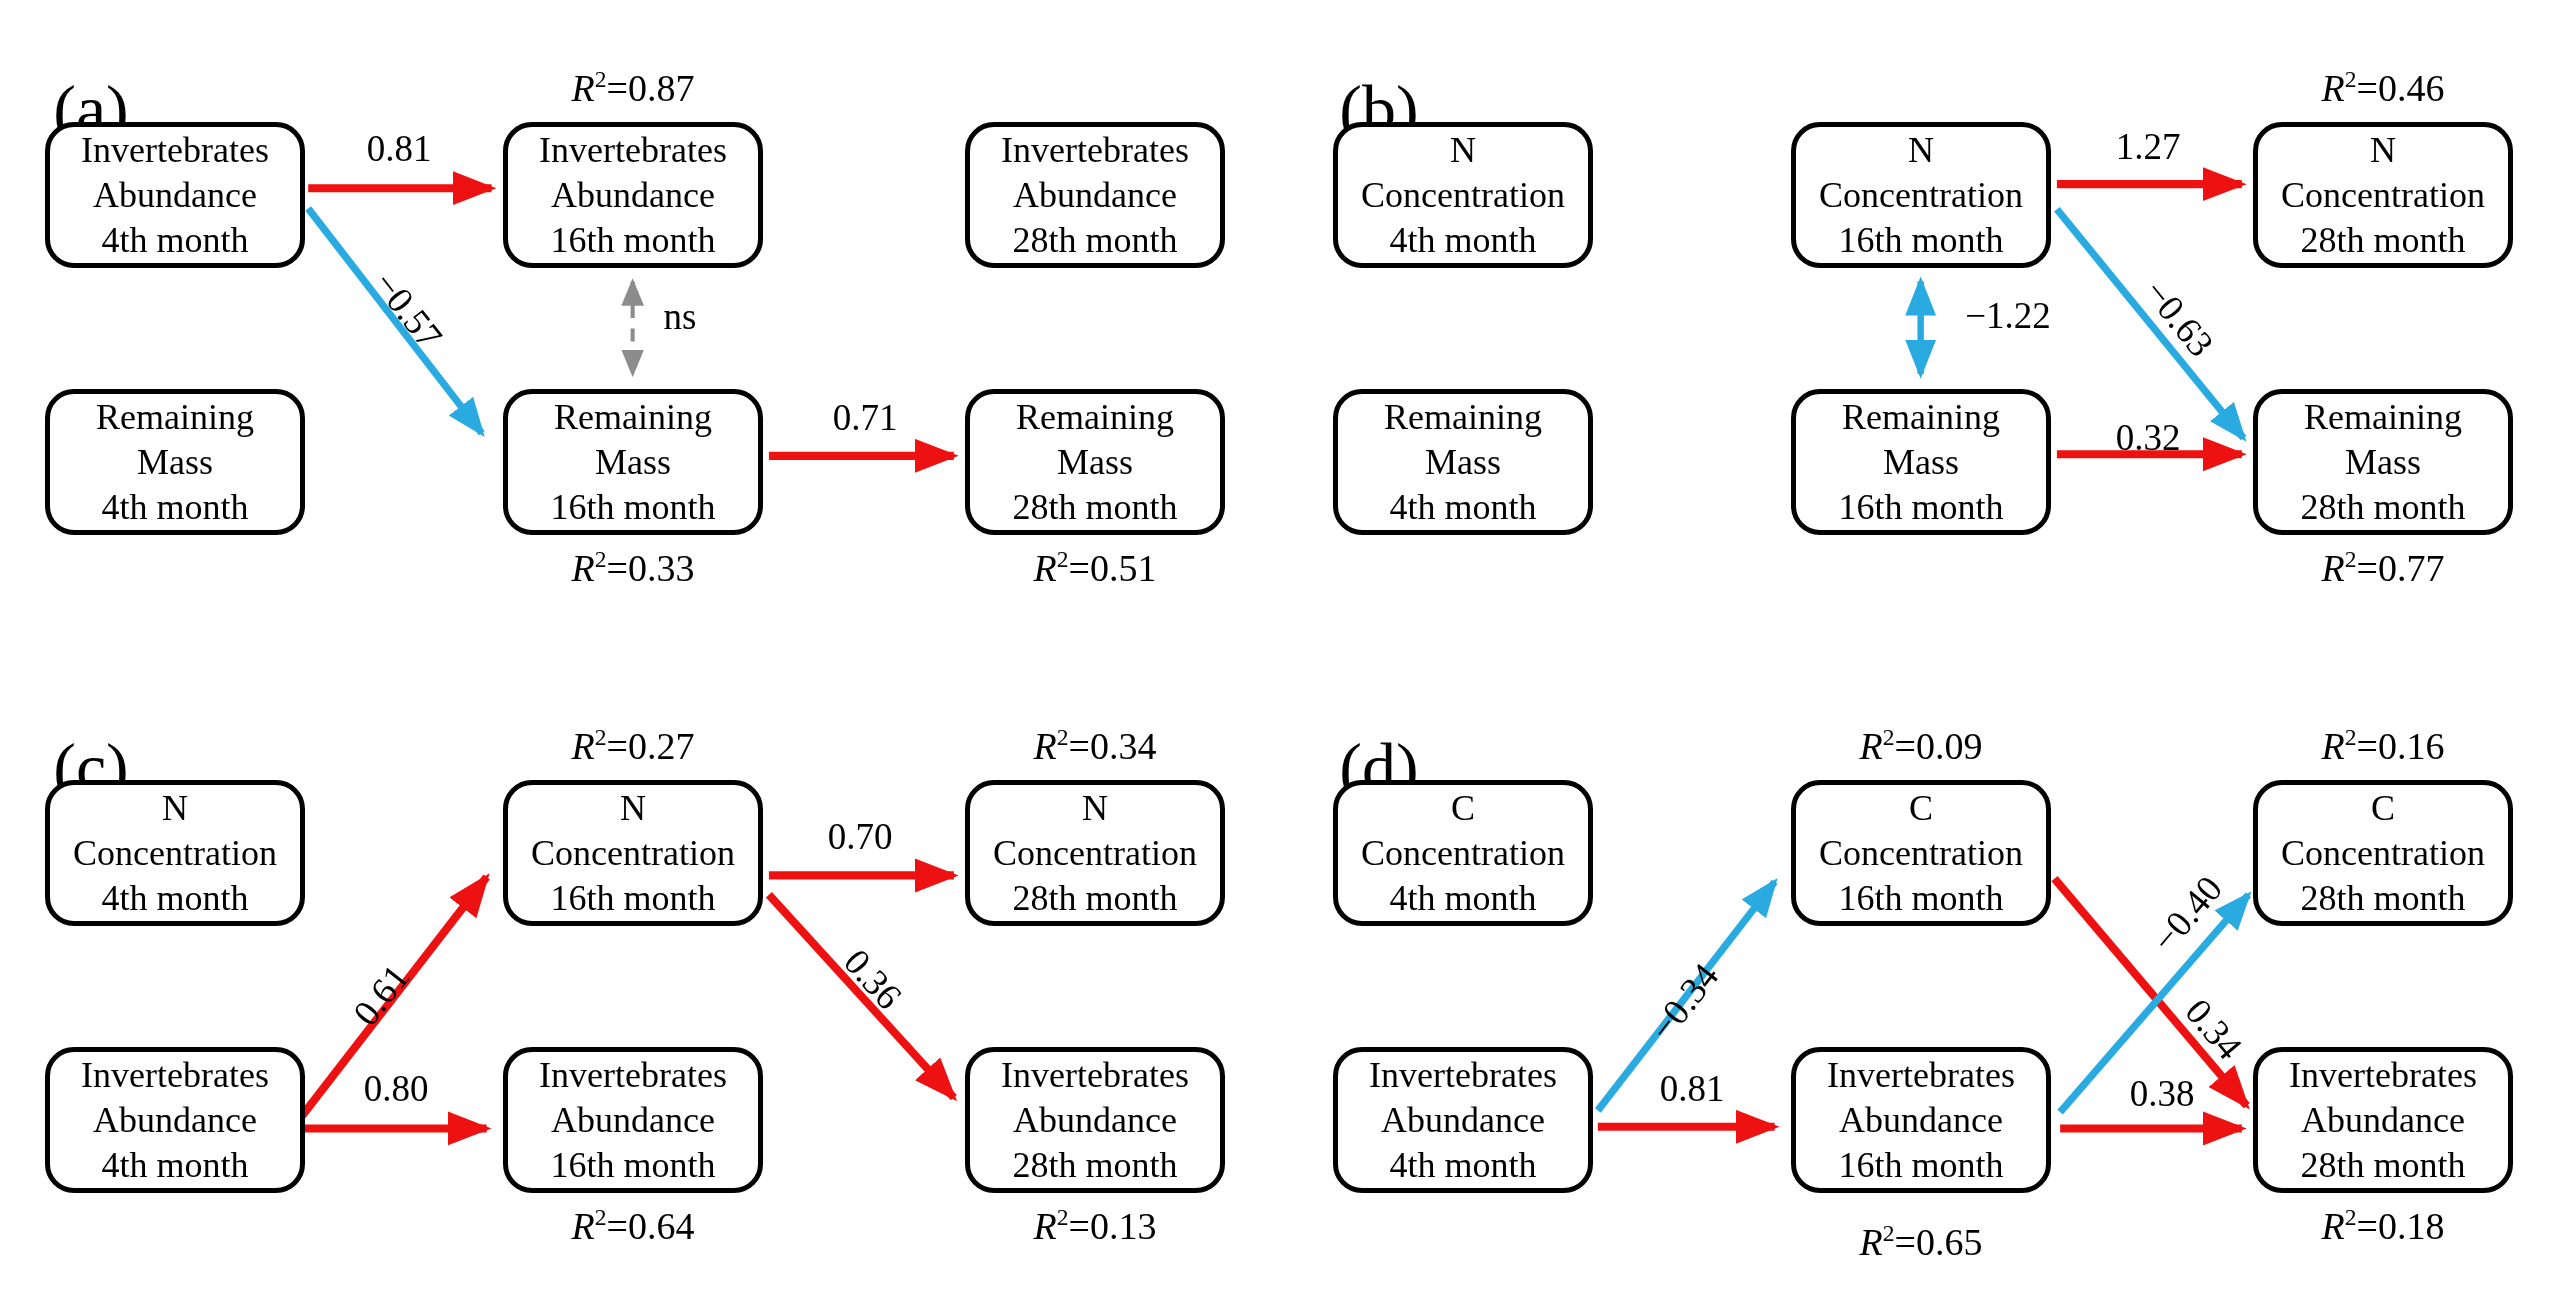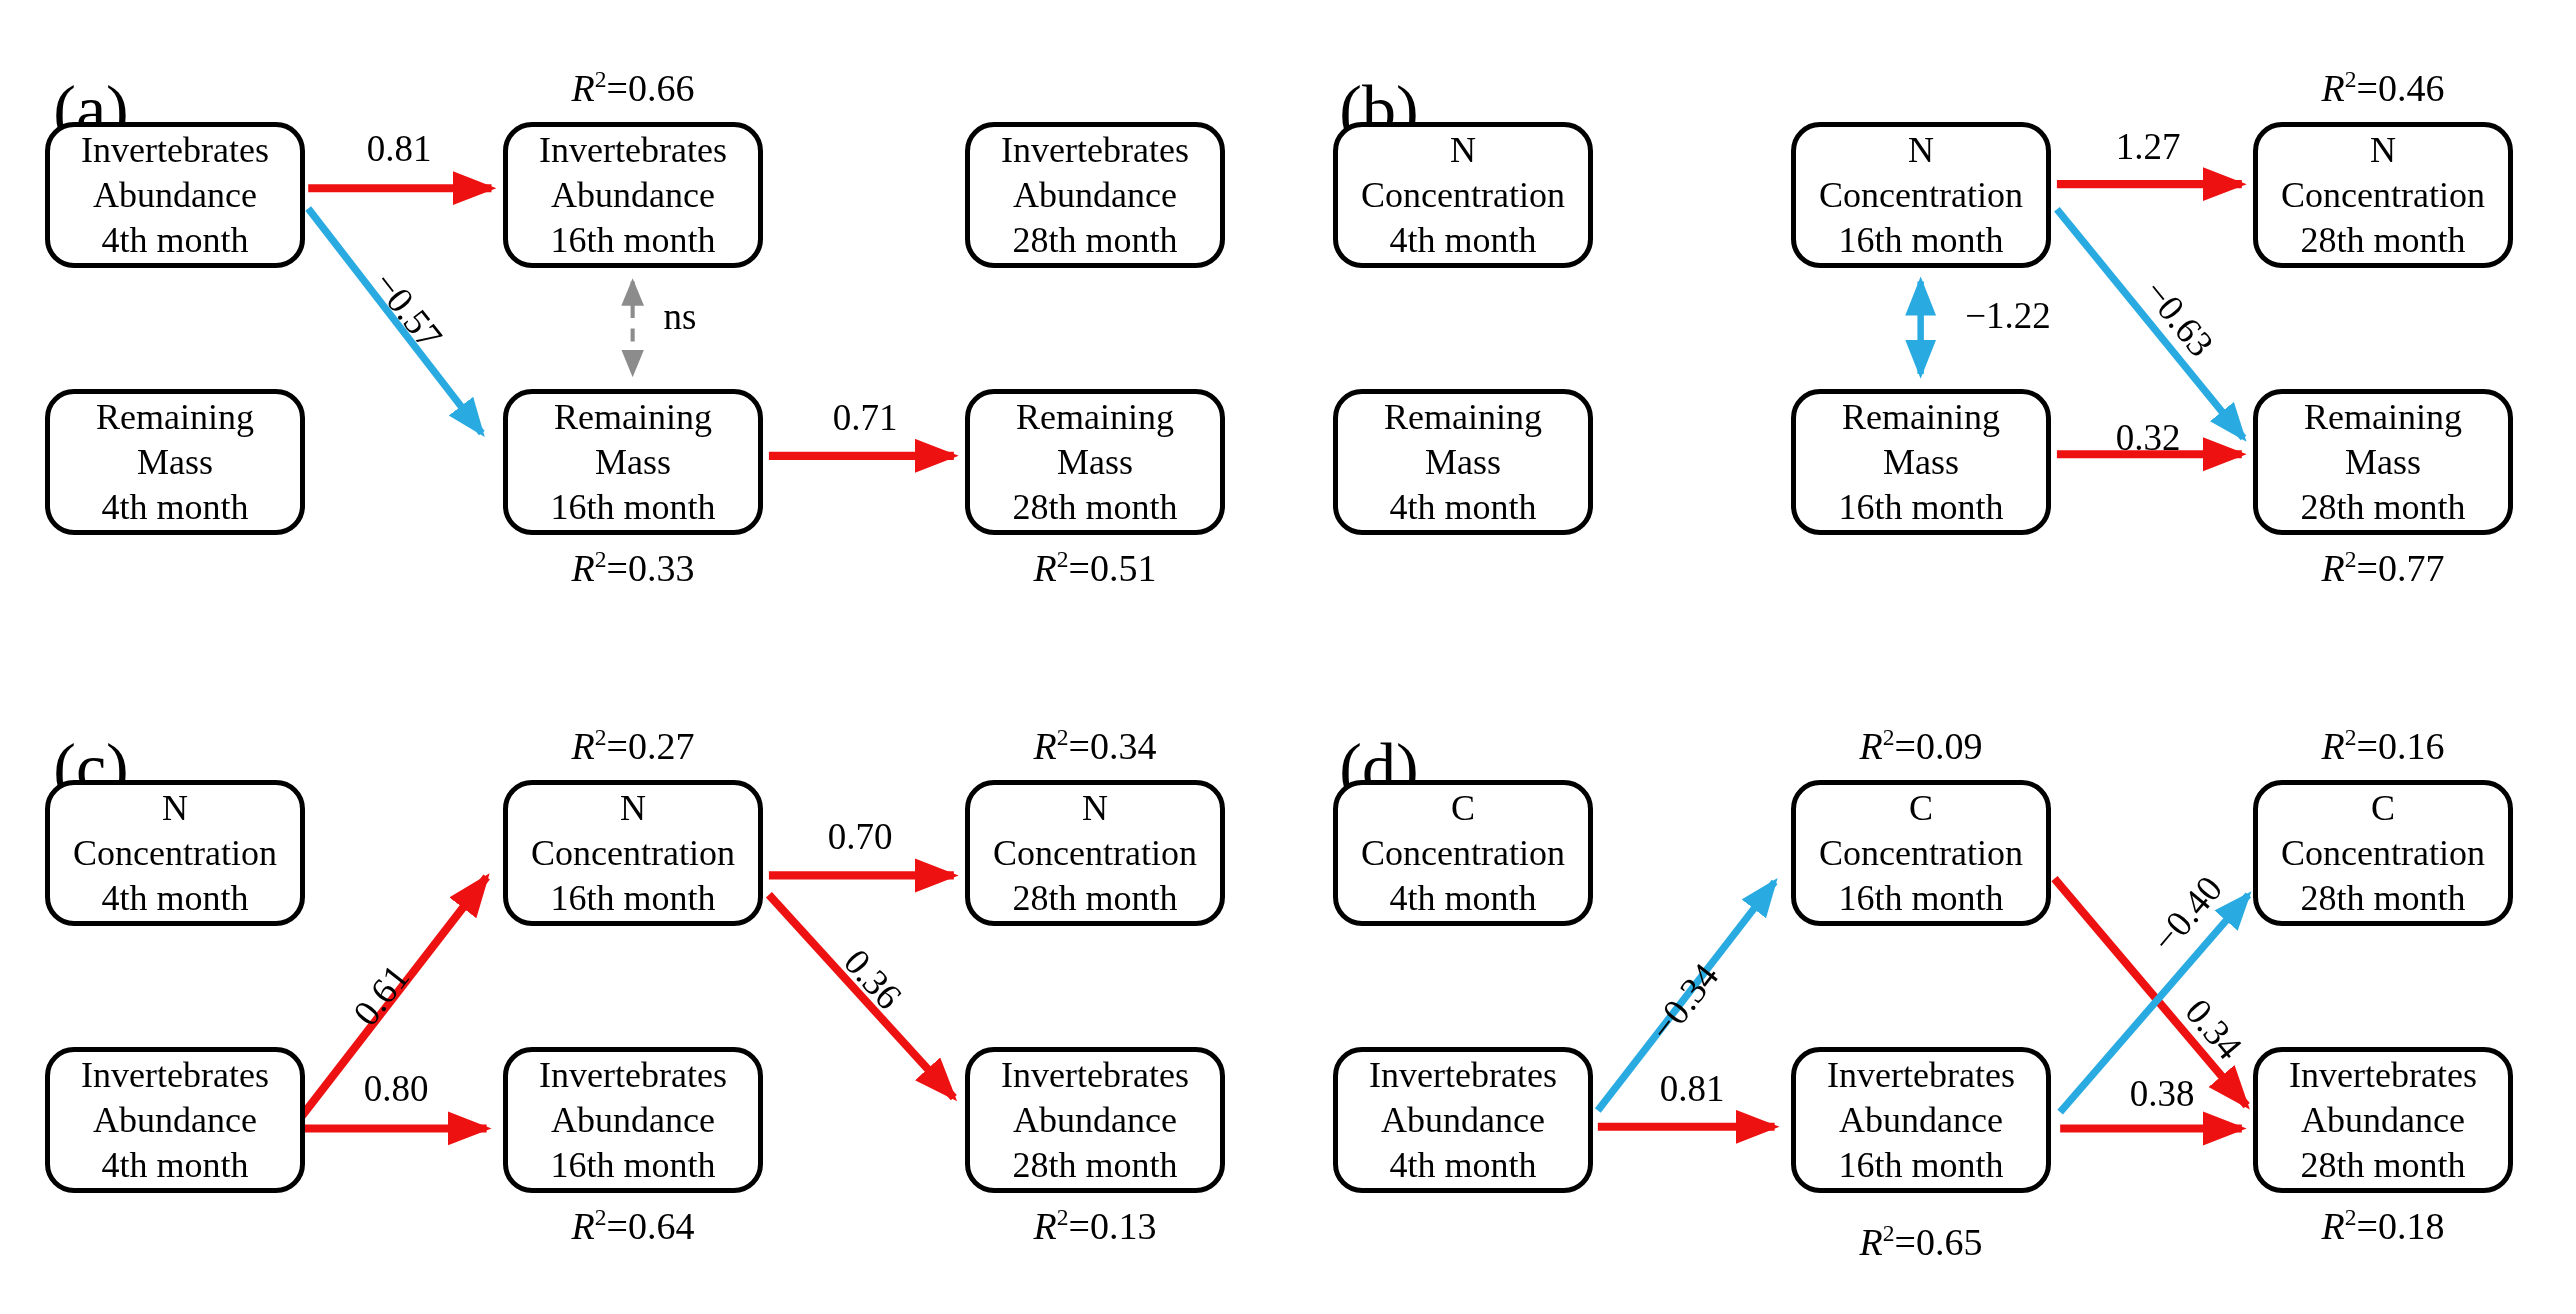--- a/index.html
+++ b/index.html
@@ -89,21 +89,21 @@
       <span class="box-line">Remaining</span>
       <span class="box-line">Mass</span>
       <span class="box-line">16th month</span>
     </div>
     <div class="box c2 r1">
       <span class="box-line">Remaining</span>
       <span class="box-line">Mass</span>
       <span class="box-line">28th month</span>
     </div>
 
-    <div class="r2" style="left:633px;top:88px;"><i>R</i><sup>2</sup><span>=0.66</span></div>
+    <div class="r2" style="left:633px;top:88px;"><i>R</i><sup>2</sup><span>=0.87</span></div>
     <div class="r2" style="left:633px;top:568px;"><i>R</i><sup>2</sup><span>=0.33</span></div>
     <div class="r2" style="left:1095px;top:568px;"><i>R</i><sup>2</sup><span>=0.51</span></div>
 
     <div class="edge-label" style="left:399px;top:148px;">0.81</div>
     <div class="edge-label" style="left:408px;top:310px;transform:translate(-50%,-50%) rotate(52deg);">−0.57</div>
     <div class="edge-label" style="left:680px;top:316px;">ns</div>
     <div class="edge-label" style="left:865px;top:417px;font-family:Liberation Serif, serif;">0.71</div>
   </div>
 
   <div class="panel panel-b">

